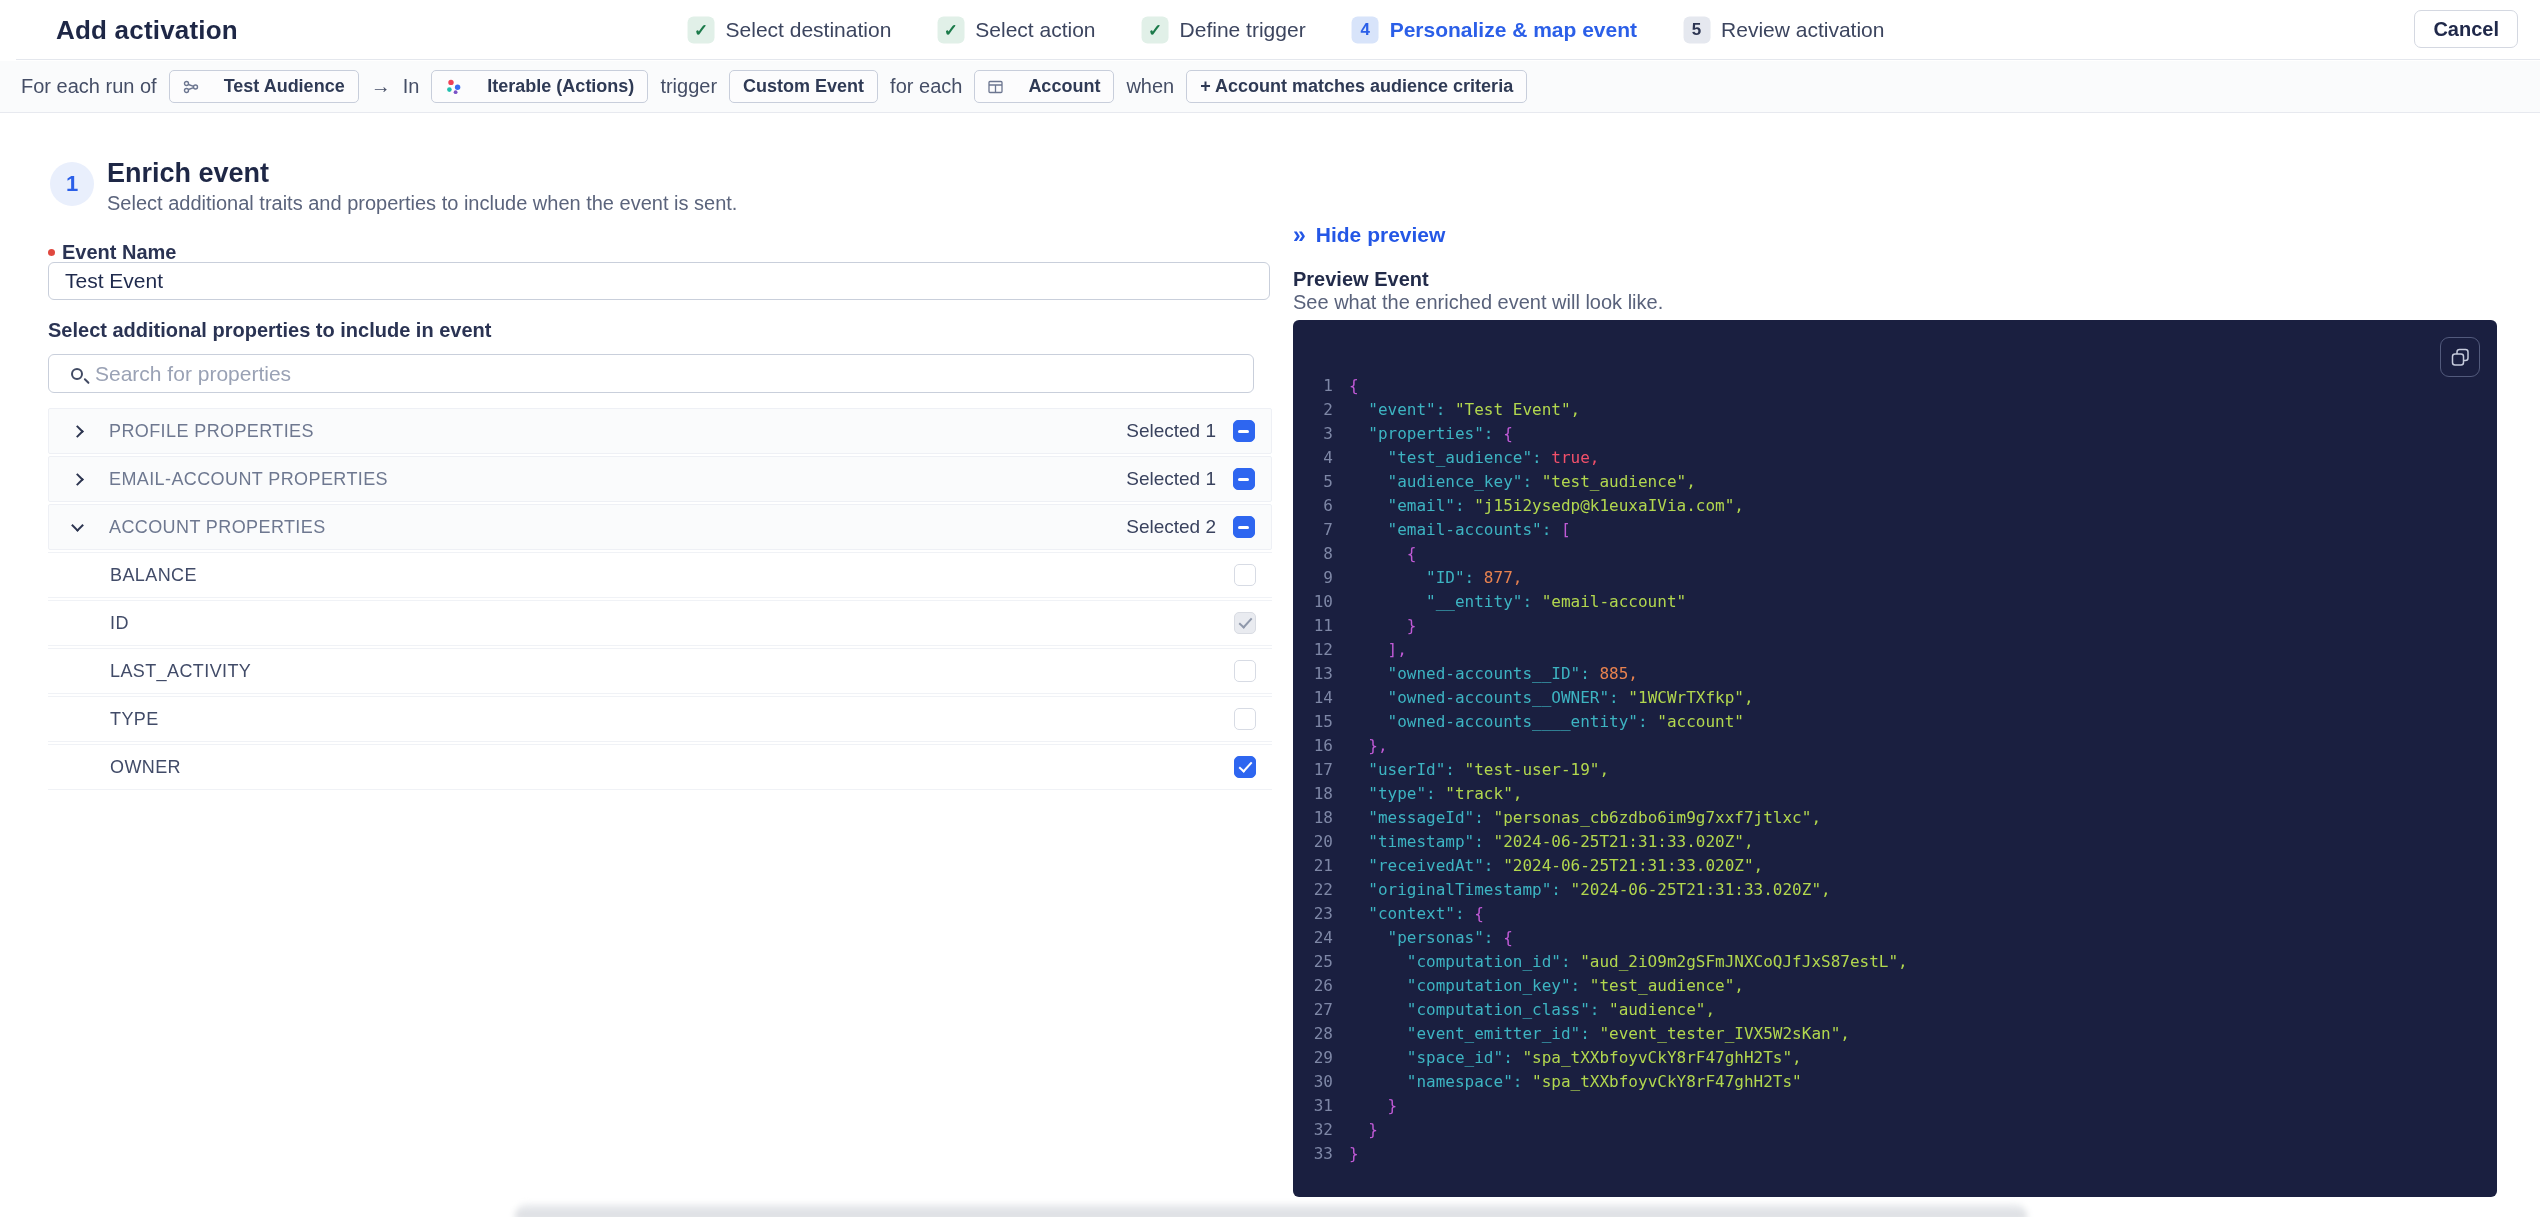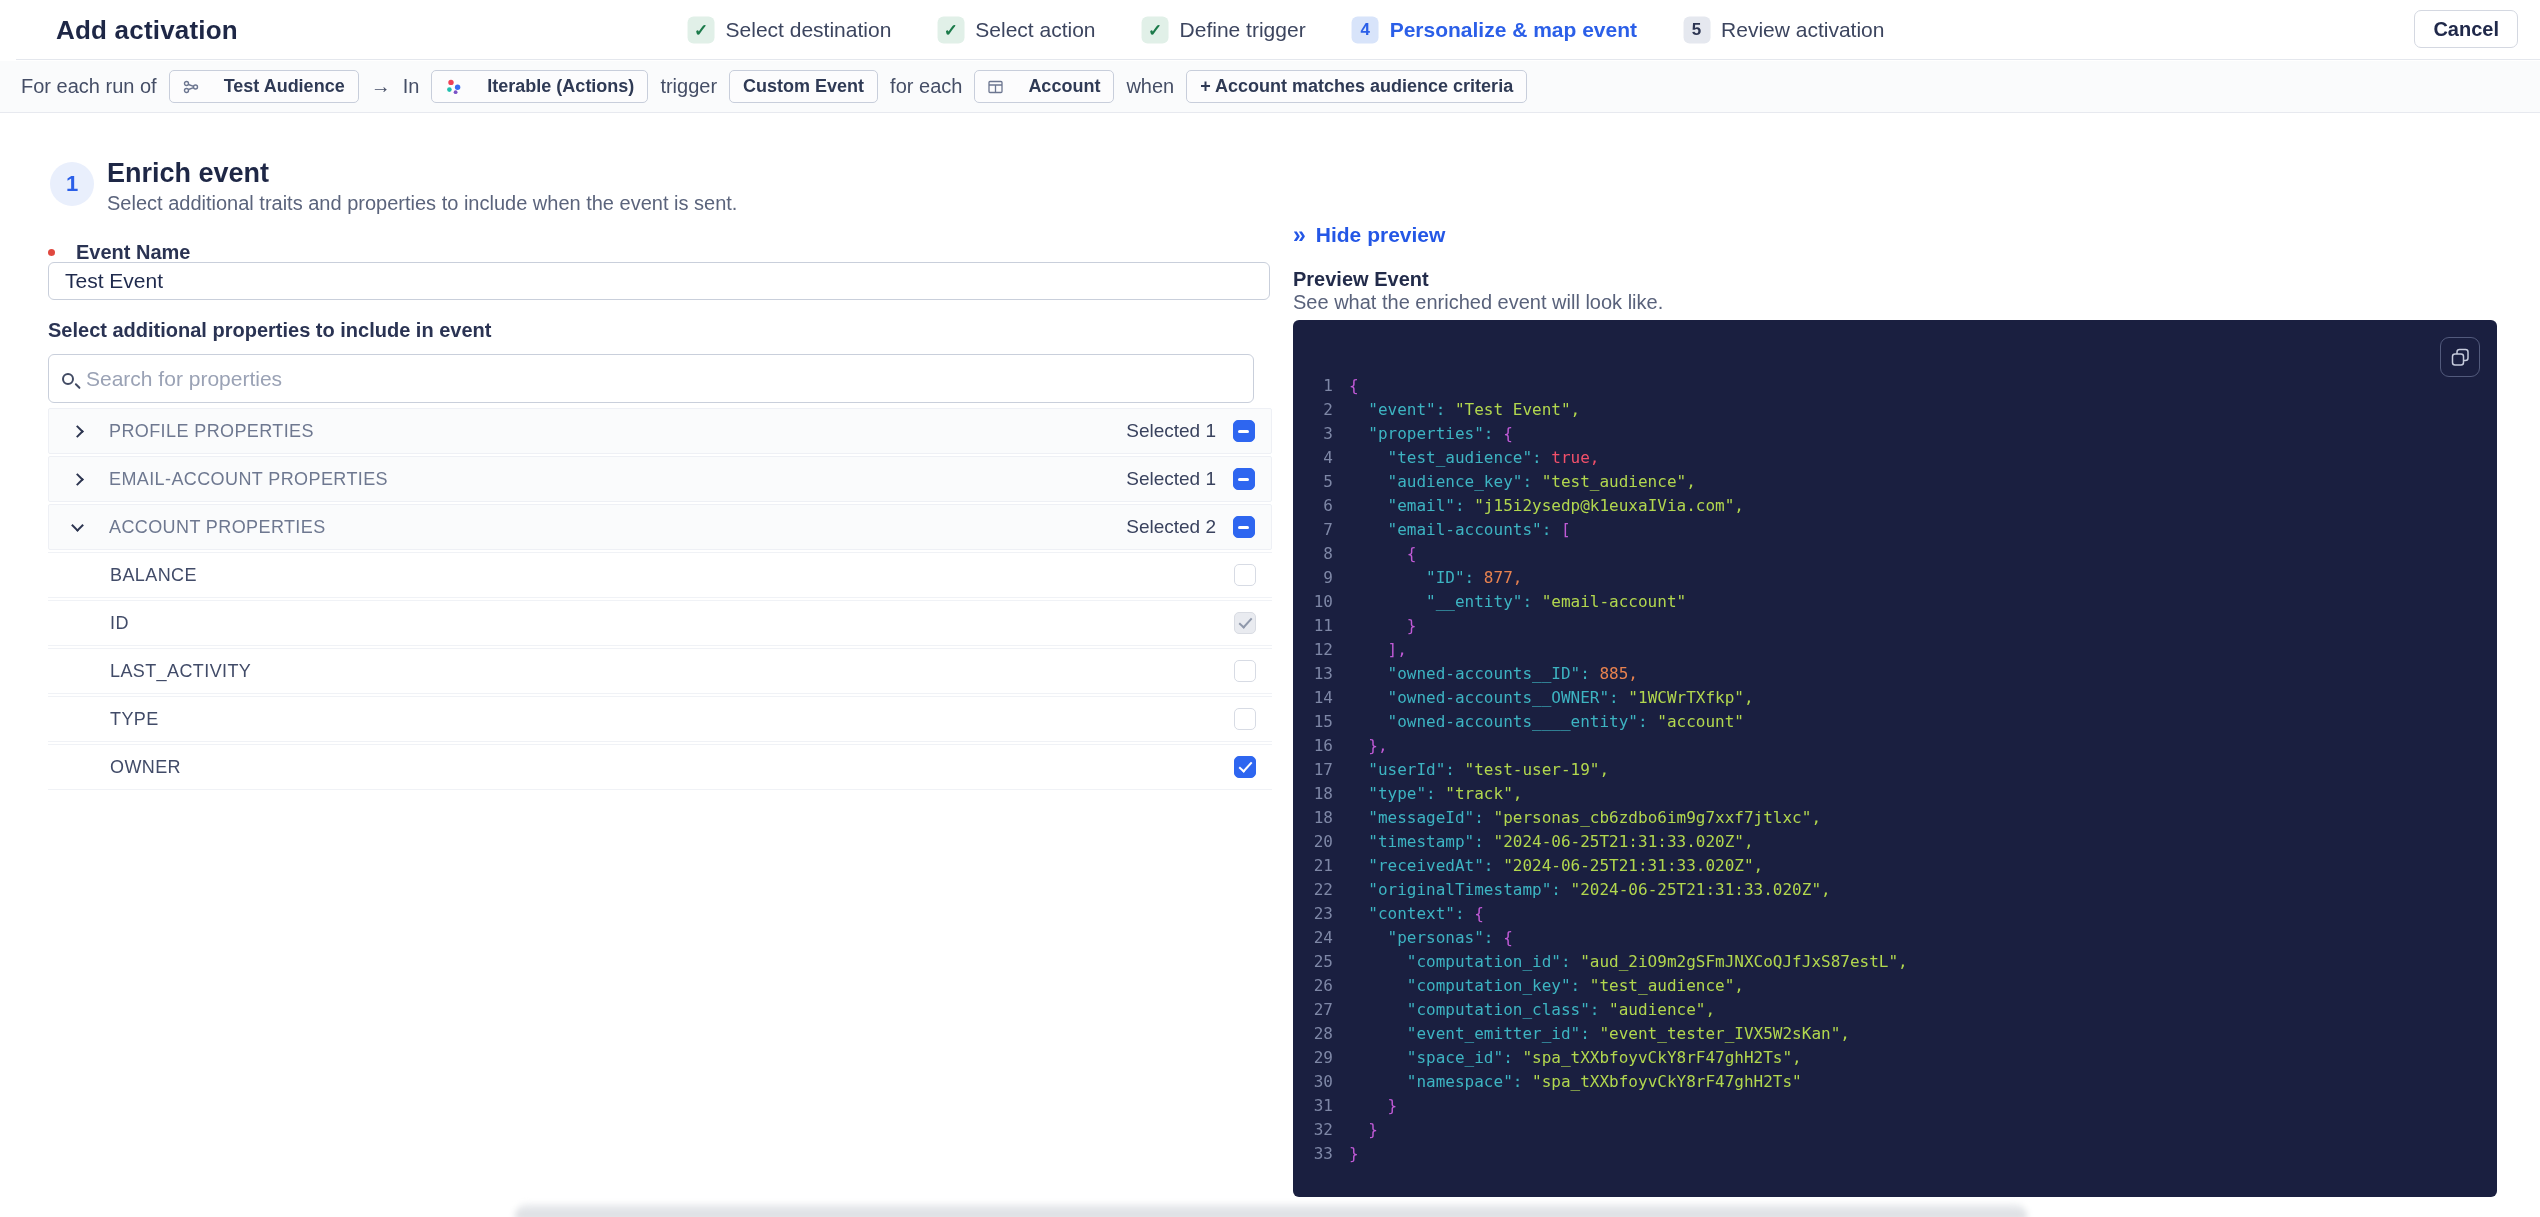--- a/index.html
+++ b/index.html
@@ -39,30 +39,30 @@
 
   
   .step-circle { position:absolute; left:50px; top:162px; width:44px; height:44px;
     border-radius:50%; background:#e9effc; color:#2b5fe8; font-size:22px; font-weight:700;
     display:flex; align-items:center; justify-content:center; }
   .enrich-title { position:absolute; left:107px; top:158px; font-size:27px; font-weight:700;
     color:#1e2746; }
   .enrich-sub { position:absolute; left:107px; top:192px; font-size:20px; color:#5b647c; }
 
   .field-label { position:absolute; left:48px; top:241px; font-size:20px; font-weight:700;
-    color:#2a3353; display:flex; align-items:center; gap:21px; }
+    color:#2a3353; display:flex; align-items:center; gap:7px; }
   .req-dot { width:7px; height:7px; border-radius:50%; background:#e0483f; display:inline-block; }
   .event-input { position:absolute; left:48px; top:262px; width:1222px; height:38px;
     border:1px solid #c9cfdb; border-radius:6px; padding:0 16px; font-size:21px;
     color:#1f2a4d; background:#fff; font-family:"Liberation Sans", sans-serif; }
   .props-label { position:absolute; left:48px; top:319px; font-size:20px; font-weight:700;
     color:#2a3353; }
-  .search-wrap { position:absolute; left:48px; top:354px; width:1206px; height:49px;
+  .search-wrap { position:absolute; left:48px; top:354px; width:1206px; height:39px;
     border:1px solid #c9cfdb; border-radius:6px; background:#fff; display:flex;
-    align-items:center; padding:0 13px; gap:12px; }
+    align-items:center; padding:0 22px; gap:12px; }
   .mag { width:12px; height:12px; border:2.4px solid #414a63; border-radius:50%;
     position:relative; flex:0 0 auto; }
   .mag::after { content:""; position:absolute; left:10px; top:10px; width:7px; height:2.4px;
     background:#414a63; transform:rotate(45deg); border-radius:2px; }
   .search-input { border:none; outline:none; flex:1; font-size:21px; color:#1f2a4d;
     font-family:"Liberation Sans", sans-serif; background:transparent; }
   .search-input::placeholder { color:#9aa2b5; }
 
   
   .rows { position:absolute; left:48px; top:408px; width:1224px; }

